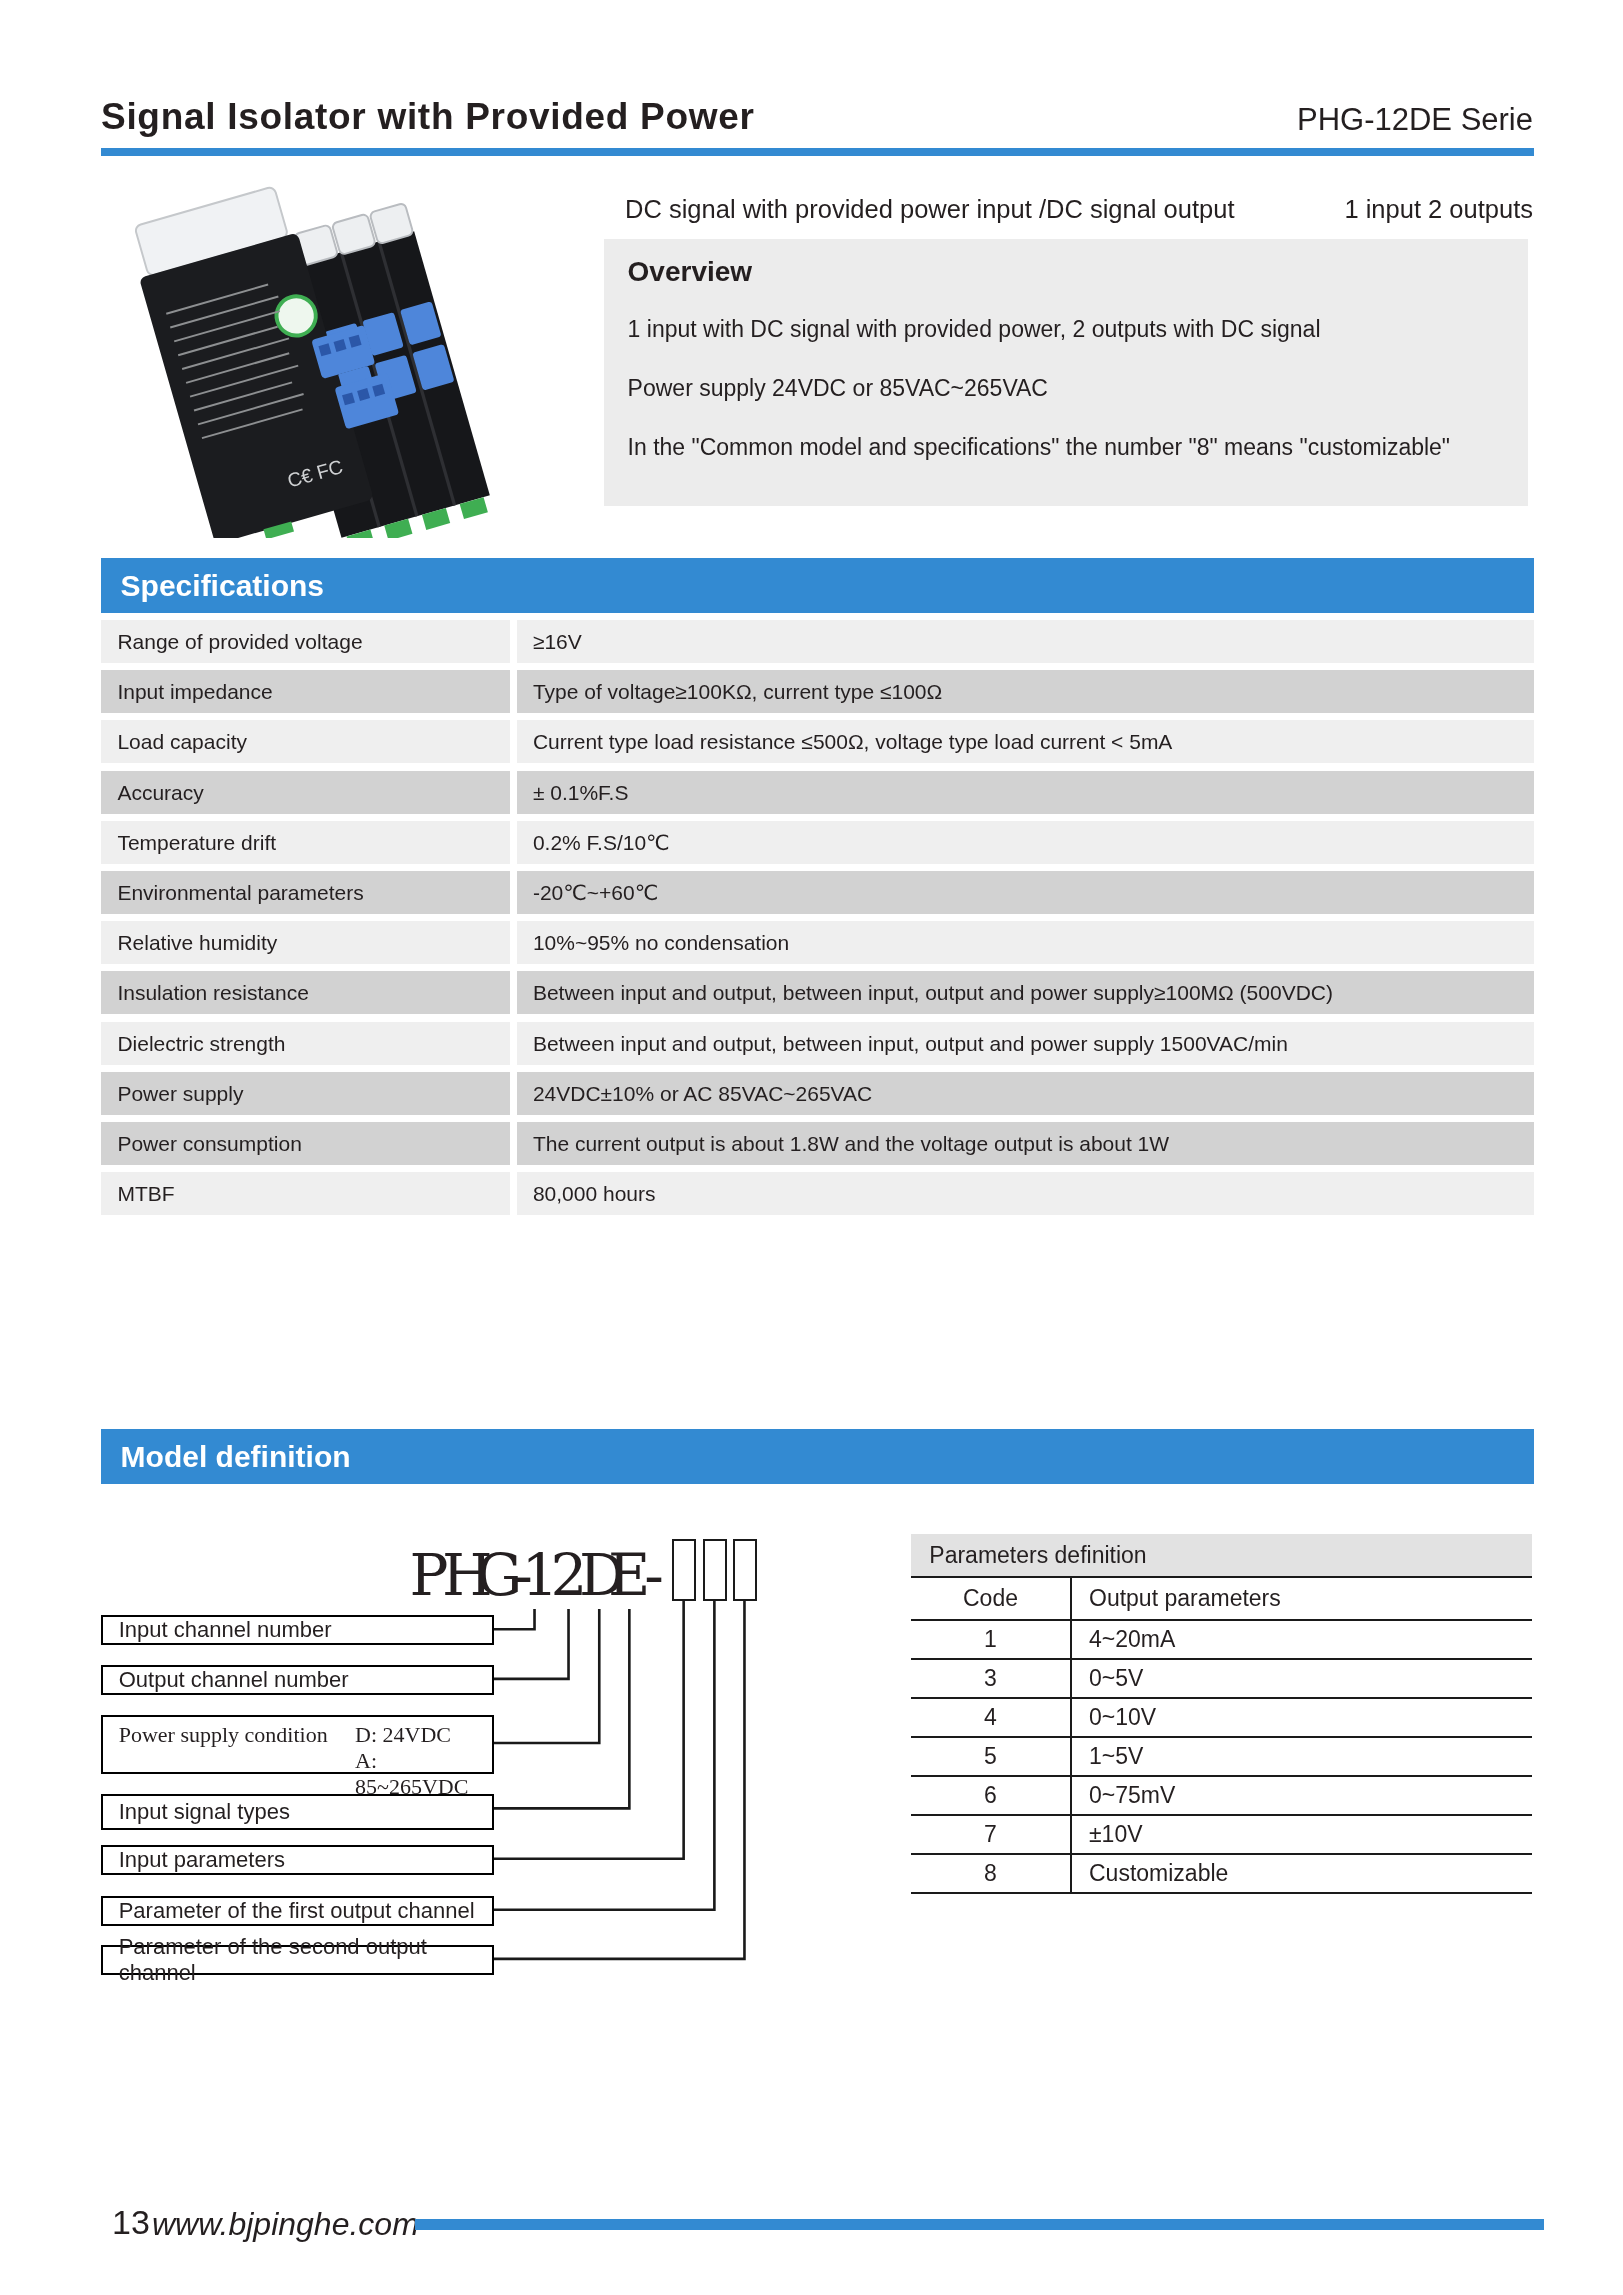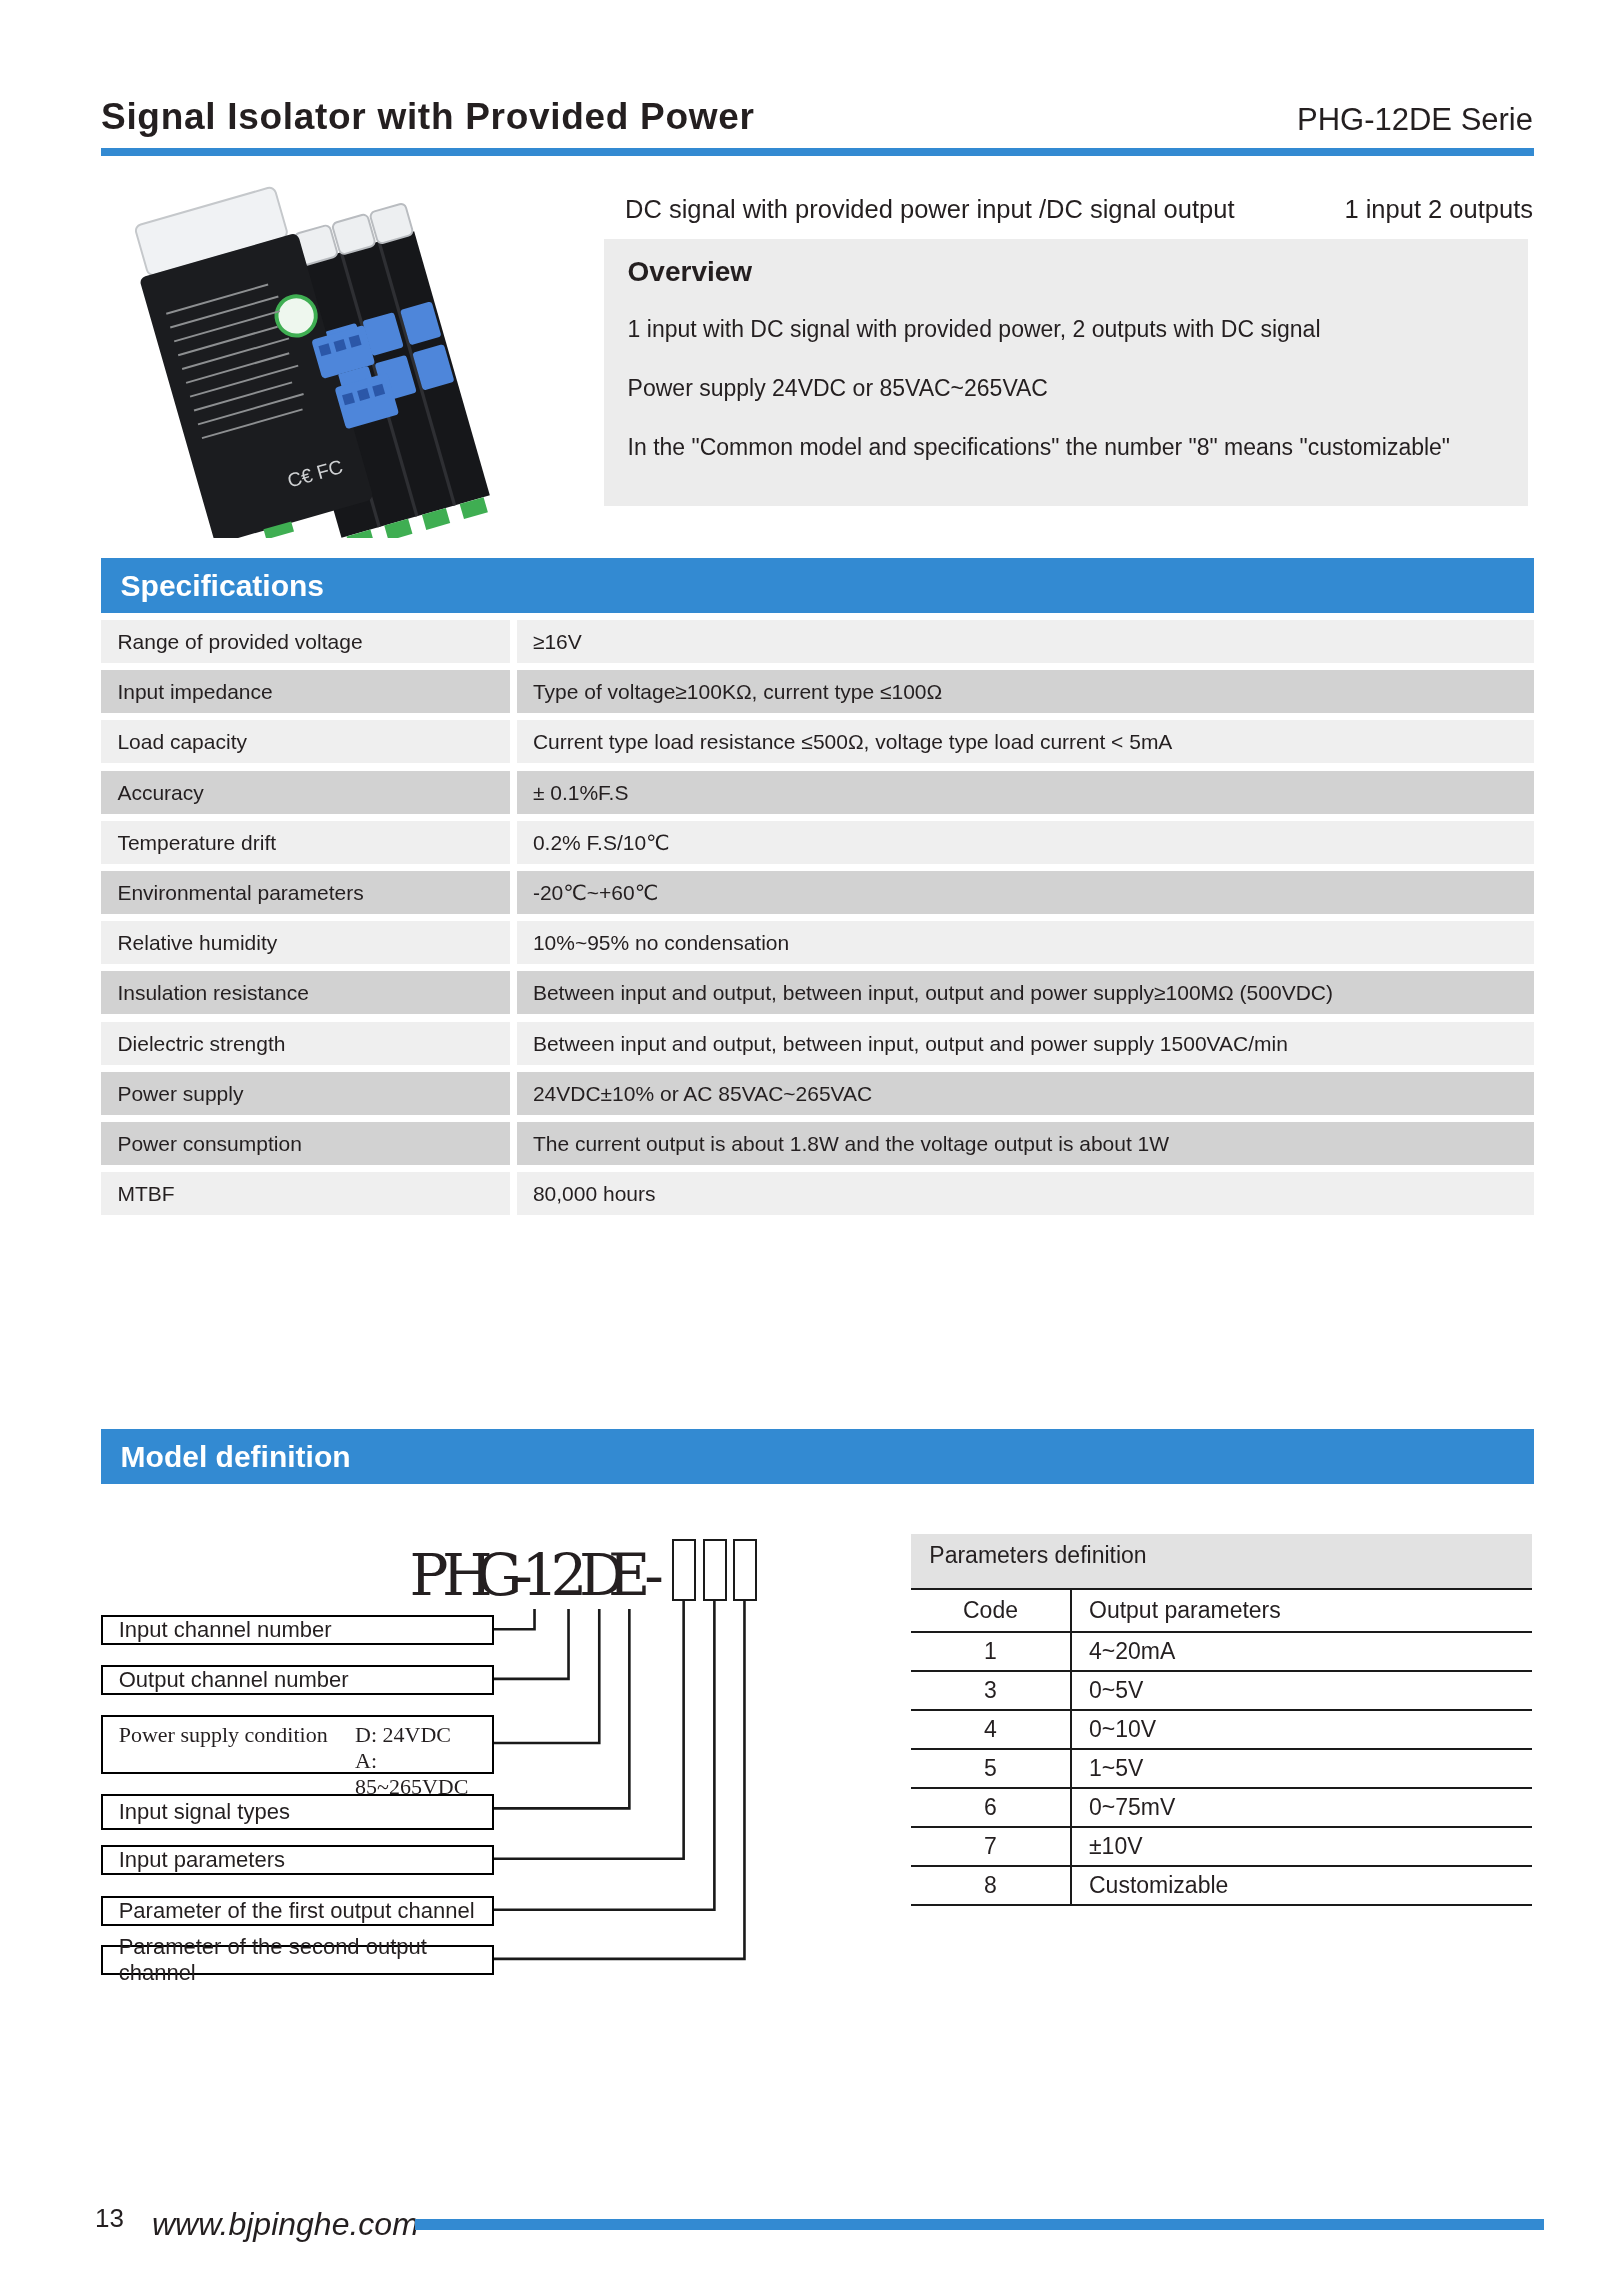--- a/index.html
+++ b/index.html
@@ -49,32 +49,32 @@
   .lb2{top:1665px;height:30px;}
   .lb3{top:1715px;height:59px;display:block;padding-top:3.9px;font-family:Liberation Serif, serif;}
   .lb4{top:1794px;height:36px;}
   .lb5{top:1845px;height:30px;}
   .lb6{top:1896px;height:30px;}
   .lb7{top:1945px;height:30px;}
   svg.connectors{left:0;top:0;pointer-events:none;}
 
   
   .params-table{left:911px;top:1534px;width:621px;}
-  .params-title{height:54px;background:#e2e2e2;font-size:23px;line-height:42px;
+  .params-title{height:42px;background:#e2e2e2;font-size:23px;line-height:42px;
     padding-left:18.3px;box-sizing:border-box;}
   .prow{display:flex;border-top:2.6px solid #1a1a1a;height:37px;}
   .prow.phead{height:41px;}
   .prow-last{border-bottom:2.6px solid #1a1a1a;}
   .pcode{width:159px;text-align:center;font-size:23px;line-height:37px;}
   .phead .pcode{line-height:41px;}
   .pout{flex:1;border-left:2.6px solid #1a1a1a;padding-left:17px;font-size:23px;line-height:37px;box-sizing:border-box;}
   .phead .pout{line-height:41px;}
 
   
-  .footer-page{left:95px;top:2203px;font-size:26px;text-align:right;}
+  .footer-page{left:112px;top:2203px;font-size:34px;text-align:right;}
   .footer-site{left:152px;top:2206px;font-size:32px;font-style:italic;}
   .footer-bar{left:415px;top:2219px;width:1129px;height:10.5px;background:#338ad2;}
 
   .product-photo{left:98px;top:162px;}
 </style>
 </head>
 <body>
 
 <div class="abs page-title">Signal Isolator with Provided Power</div>
 <div class="abs series-name">PHG-12DE Serie</div>

